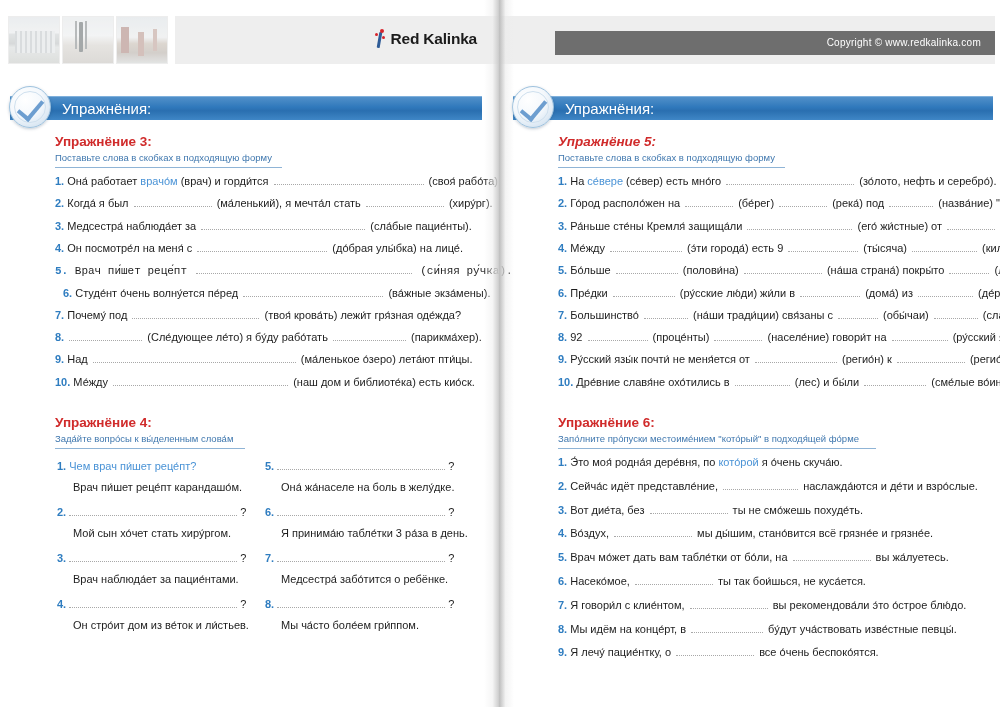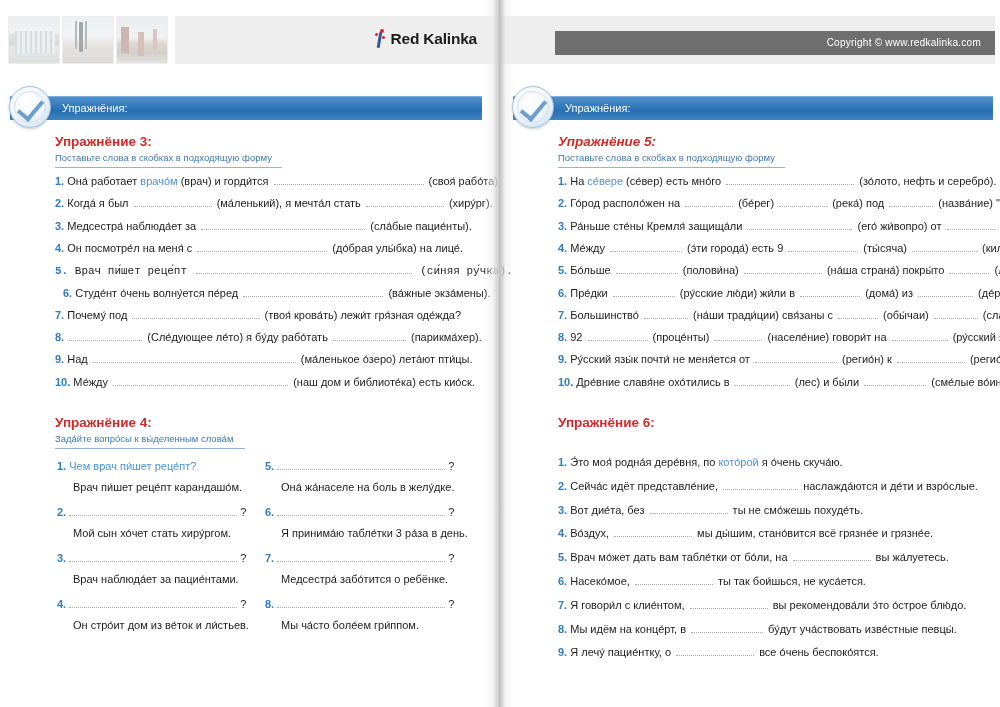--- a/index.html
+++ b/index.html
@@ -146,21 +146,21 @@
     height: 23px;
     background: linear-gradient(180deg,#5190c9 0%,#2f78bb 45%,#2a6fb0 60%,#3f86c6 100%);
     border-top: 1px solid #7fb0dc;
   }
   .titlebar .tb-label {
     position: absolute;
     left: 52px;
     top: 0;
     line-height: 23px;
     color: #ffffff;
-    font-size: 11px;
+    font-size: 15px;
     white-space: nowrap;
   }
   .check-badge {
     position: absolute;
     width: 42px;
     height: 42px;
     border-radius: 50%;
     background: radial-gradient(circle at 38% 32%, #ffffff 0%, #f4f8fc 46%, #dde9f4 72%, #c6d9ea 100%);
     border: 1px solid #9ec2de;
     box-shadow: 0 1px 3px rgba(40,70,100,.28);
@@ -290,20 +290,21 @@
   <div class="ex-title" style="left:55px; top:134px;">Упражнёние 3:</div>
   <div class="ex-sub" style="left:55px; top:152px; width:227px;">Поставьте слова в скобках в подходящую форму</div>
 
   <div class="ex-title" style="left:55px; top:415px;">Упражнёние 4:</div>
   <div class="ex-sub" style="left:55px; top:433px; width:190px;">Зада́йте вопро́сы к вы́деленным слова́м</div>
 
   <div class="ex-title" style="left:558px; top:134px;font-style:italic;">Упражнёние 5:</div>
   <div class="ex-sub" style="left:558px; top:152px; width:227px;">Поставьте слова в скобках в подходящую форму</div>
 
   <div class="ex-title" style="left:558px; top:415px;">Упражнёние 6:</div>
+  <div class="ex-sub" style="left:558px; top:433px; width:318px;">Запо́лните про́пуски местоиме́нием "кото́рый" в подходя́щей фо́рме</div>
 
   <div id="ex3">
       <div class="qline" style="left: 55px; top: 175px;"><span class="num">1. </span><span>Она́ работает </span><span class="hl">врачо́м</span><span> (врач) и горди́тся </span><span class="blank" style="width: 150px;"></span><span> (своя́ рабо́та).</span></div>
       <div class="qline" style="left: 55px; top: 197.3px;"><span class="num">2. </span><span>Когда́ я был </span><span class="blank" style="width: 78px;"></span><span> (ма́ленький), я мечта́л стать </span><span class="blank" style="width: 78px;"></span><span> (хиру́рг).</span></div>
       <div class="qline" style="left: 55px; top: 219.6px;"><span class="num">3. </span><span>Медсестра́ наблюда́ет за </span><span class="blank" style="width: 164px;"></span><span> (сла́бые пацие́нты).</span></div>
       <div class="qline" style="left: 55px; top: 241.9px;"><span class="num">4. </span><span>Он посмотре́л на меня́ с </span><span class="blank" style="width: 130px;"></span><span> (до́брая улы́бка) на лице́.</span></div>
       <div class="qline" style="left: 55px; top: 264.2px; font-family: Liberation Mono, monospace;"><span class="num">5. </span><span>Врач пи́шет реце́пт </span><span class="blank" style="width: 216px;"></span><span> (си́няя ру́чка).</span></div>
       <div class="qline" style="left: 55px; top: 286.5px; margin-left: 8px;"><span class="num">6. </span><span>Студе́нт о́чень волну́ется пе́ред </span><span class="blank" style="width: 140px;"></span><span> (ва́жные экза́мены).</span></div>
       <div class="qline" style="left: 55px; top: 308.8px;"><span class="num">7. </span><span>Почему́ под </span><span class="blank" style="width: 127px;"></span><span> (твоя́ крова́ть) лежи́т гря́зная оде́жда?</span></div>
       <div class="qline" style="left: 55px; top: 331.1px;"><span class="num">8. </span><span class="blank" style="width: 73px;"></span><span> (Сле́дующее ле́то) я бу́ду рабо́тать </span><span class="blank" style="width: 73px;"></span><span> (парикма́хер).</span></div>
@@ -324,21 +325,21 @@
       <div class="qa-q" style="left: 265px; top: 506px;"><span class="num">6. </span><span class="fill" style="width: 168px;"></span><span> ?</span></div>
       <div class="qa-a" style="left: 281px; top: 527px;"><span>Я принима́ю табле́тки </span><span class="bold">3 ра́за в день</span><span>.</span></div>
       <div class="qa-q" style="left: 265px; top: 552px;"><span class="num">7. </span><span class="fill" style="width: 168px;"></span><span> ?</span></div>
       <div class="qa-a" style="left: 281px; top: 573px;"><span>Медсестра́ забо́тится о </span><span class="bold">ребёнке</span><span>.</span></div>
       <div class="qa-q" style="left: 265px; top: 598px;"><span class="num">8. </span><span class="fill" style="width: 168px;"></span><span> ?</span></div>
       <div class="qa-a" style="left: 281px; top: 619px;"><span>Мы ча́сто боле́ем </span><span class="bold">гри́ппом</span><span>.</span></div>
     </div>
   <div id="ex5">
       <div class="qline" style="left: 558px; top: 175px;"><span class="num">1. </span><span>На </span><span class="hl">се́вере</span><span> (се́вер) есть мно́го </span><span class="blank" style="width: 128px;"></span><span> (зо́лото, нефть и серебро́).</span></div>
       <div class="qline" style="left: 558px; top: 197.3px;"><span class="num">2. </span><span>Го́род располо́жен на </span><span class="blank" style="width: 48px;"></span><span> (бе́рег) </span><span class="blank" style="width: 48px;"></span><span> (река́) под </span><span class="blank" style="width: 44px;"></span><span> (назва́ние) "Москва́".</span></div>
-      <div class="qline" style="left: 558px; top: 219.6px;"><span class="num">3. </span><span>Ра́ньше сте́ны Кремля́ защища́ли </span><span class="blank" style="width: 105px;"></span><span> (его́ жи́вопро) от </span><span class="blank" style="width: 48px;"></span><span> (враги́).</span></div>
+      <div class="qline" style="left: 558px; top: 219.6px;"><span class="num">3. </span><span>Ра́ньше сте́ны Кремля́ защища́ли </span><span class="blank" style="width: 105px;"></span><span> (его́ жи́стные) от </span><span class="blank" style="width: 48px;"></span><span> (враги́).</span></div>
       <div class="qline" style="left: 558px; top: 241.9px;"><span class="num">4. </span><span>Ме́жду </span><span class="blank" style="width: 72px;"></span><span> (э́ти города́) есть 9 </span><span class="blank" style="width: 70px;"></span><span> (ты́сяча) </span><span class="blank" style="width: 65px;"></span><span> (киломе́тр).</span></div>
       <div class="qline" style="left: 558px; top: 264.2px;"><span class="num">5. </span><span>Бо́льше </span><span class="blank" style="width: 62px;"></span><span> (полови́на) </span><span class="blank" style="width: 78px;"></span><span> (на́ша страна́) покры́то </span><span class="blank" style="width: 40px;"></span><span> (лёд).</span></div>
       <div class="qline" style="left: 558px; top: 286.5px;"><span class="num">6. </span><span>Пре́дки </span><span class="blank" style="width: 62px;"></span><span> (ру́сские лю́ди) жи́ли в </span><span class="blank" style="width: 60px;"></span><span> (дома́) из </span><span class="blank" style="width: 55px;"></span><span> (де́рево).</span></div>
       <div class="qline" style="left: 558px; top: 308.8px;"><span class="num">7. </span><span>Большинство́ </span><span class="blank" style="width: 44px;"></span><span> (на́ши тради́ции) свя́заны с </span><span class="blank" style="width: 40px;"></span><span> (обы́чаи) </span><span class="blank" style="width: 44px;"></span><span> (славя́не).</span></div>
       <div class="qline" style="left: 558px; top: 331.1px;"><span class="num">8. </span><span>92 </span><span class="blank" style="width: 60px;"></span><span> (проце́нты) </span><span class="blank" style="width: 48px;"></span><span> (населе́ние) говори́т на </span><span class="blank" style="width: 56px;"></span><span> (ру́сский язы́к).</span></div>
       <div class="qline" style="left: 558px; top: 353.4px;"><span class="num">9. </span><span>Ру́сский язы́к почти́ не меня́ется от </span><span class="blank" style="width: 82px;"></span><span> (регио́н) к </span><span class="blank" style="width: 68px;"></span><span> (регио́н).</span></div>
       <div class="qline" style="left: 558px; top: 375.7px;"><span class="num">10. </span><span>Дре́вние славя́не охо́тились в </span><span class="blank" style="width: 55px;"></span><span> (лес) и бы́ли </span><span class="blank" style="width: 62px;"></span><span> (сме́лые во́ины).</span></div>
     </div>
   <div id="ex6">
       <div class="qline" style="left: 558px; top: 456px;"><span class="num">1. </span><span>Э́то моя́ родна́я дере́вня, по </span><span class="hl">кото́рой</span><span> я о́чень скуча́ю.</span></div>

